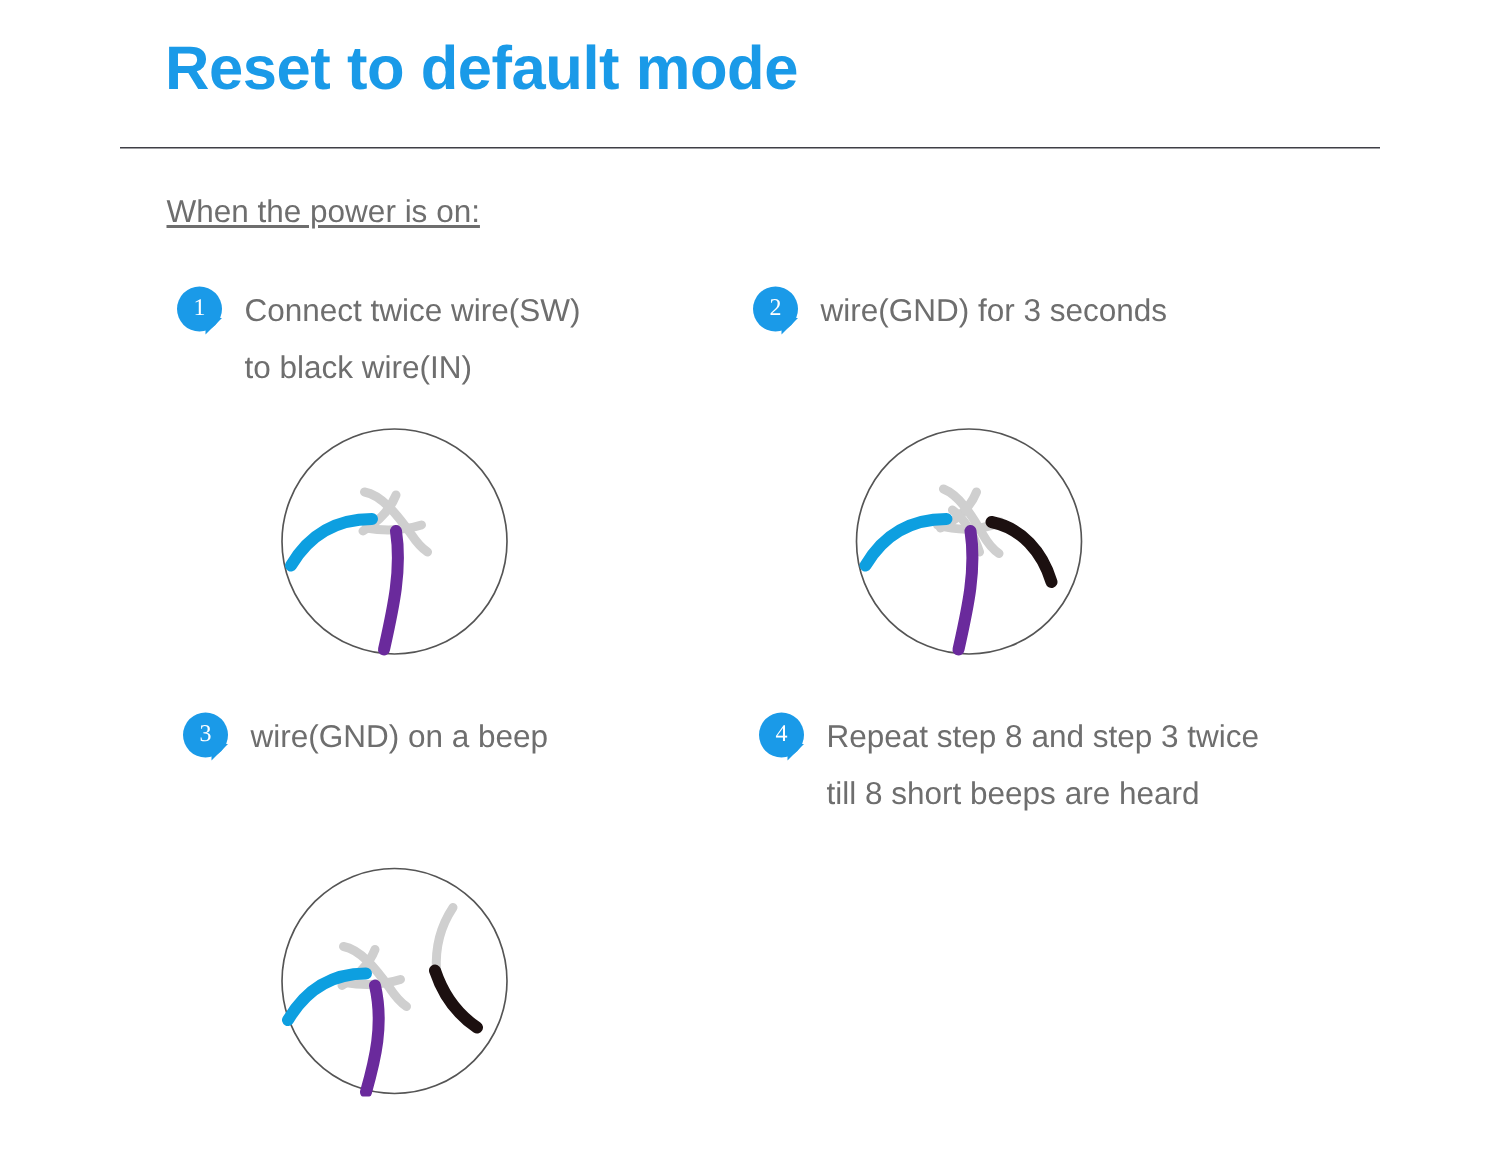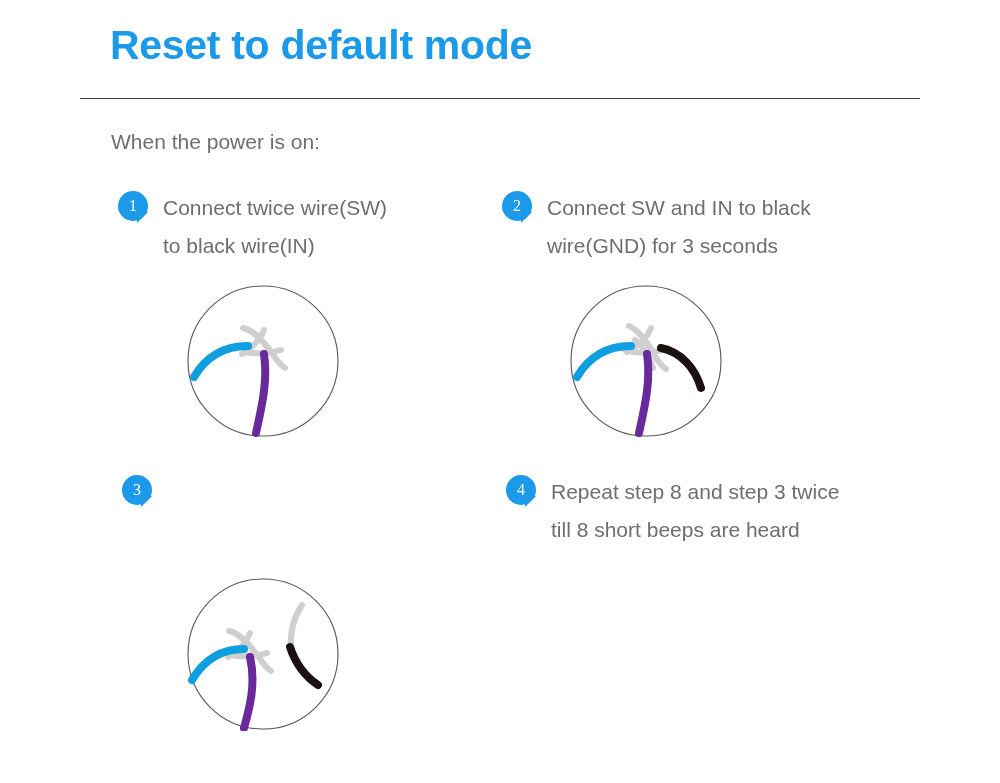--- a/index.html
+++ b/index.html
@@ -41,20 +41,21 @@
     height: 0;
     border-top: 1.6px solid #3f3f46;
   }
   .intro {
     position: absolute;
     left: 111px;
     top: 130px;
     font-size: 21px;
     color: #6e6e6e;
     white-space: nowrap;
+    text-decoration: underline;
   }
 
   
   .step {
     position: absolute;
     display: flex;
     align-items: flex-start;
   }
   .badge {
     position: relative;
@@ -125,31 +126,31 @@
       <span class="line">to black wire(IN)</span>
     </div>
   </div>
 
   <div class="step step-2">
     <div class="badge">
       <div class="tail"></div>
       <div class="circle">2</div>
     </div>
     <div class="step-text">
-      <span class="line">Connect SW and IN to black</span>
       <span class="line">wire(GND) for 3 seconds</span>
     </div>
   </div>
 
   <div class="step step-3">
     <div class="badge">
       <div class="tail"></div>
       <div class="circle">3</div>
     </div>
     <div class="step-text">
+      <span class="line">wire(GND) on a beep</span>
     </div>
   </div>
 
   <div class="step step-4">
     <div class="badge">
       <div class="tail"></div>
       <div class="circle">4</div>
     </div>
     <div class="step-text">
       <span class="line">Repeat step 8 and step 3 twice</span>

